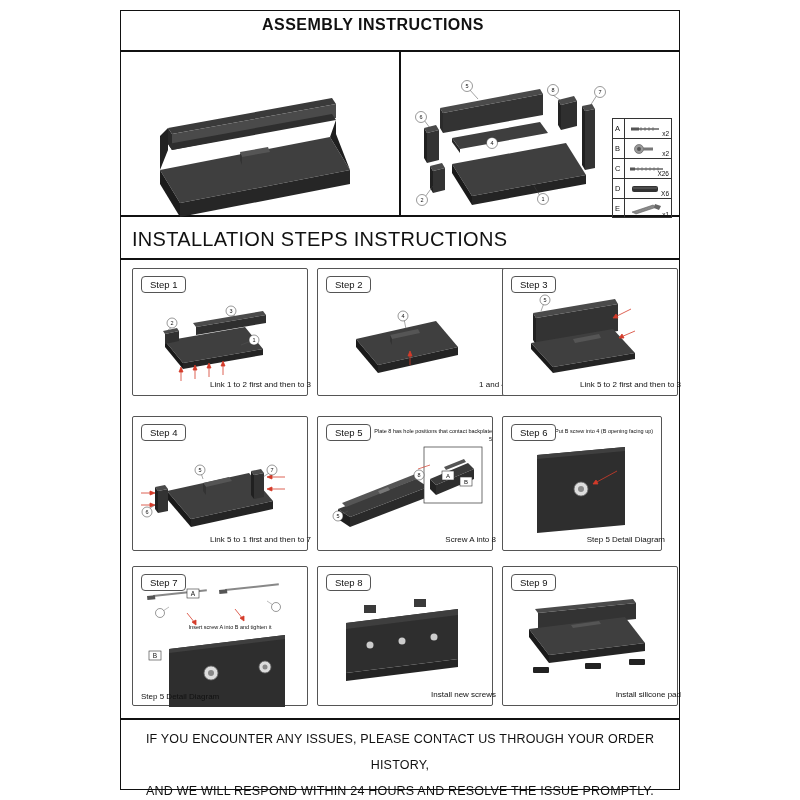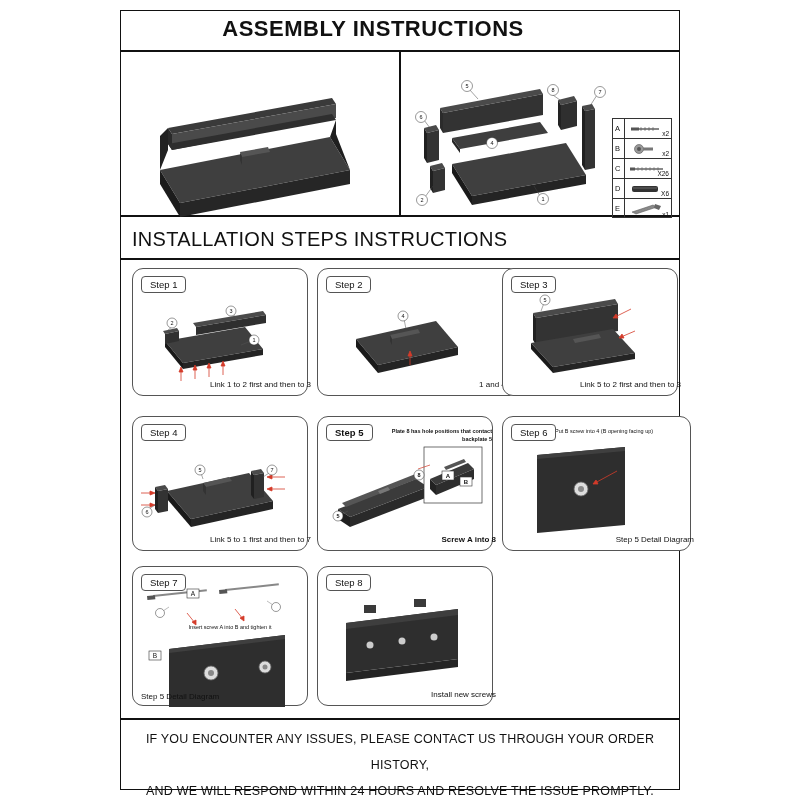--- a/index.html
+++ b/index.html
@@ -39,21 +39,21 @@
     position: absolute;
     background: #111;
     width: 1.5px;
   }
   .title-main {
     position: absolute;
     left: 120px;
     top: 16px;
     width: 506px;
     text-align: center;
-    font-size: 22px;
+    font-size: 16px;
     letter-spacing: 0.5px;
     font-weight: 600;
   }
   .title-sec {
     position: absolute;
     left: 132px;
     top: 228px;
     font-size: 20px;
     letter-spacing: 0.3px;
   }
@@ -64,21 +64,21 @@
     width: 560px;
     text-align: center;
     font-size: 12.5px;
     line-height: 26px;
     letter-spacing: 0.2px;
   }
   
   .step {
     position: absolute;
     border: 1px solid #555;
-    border-radius: 11px;
+    border-radius: 2px;
     box-sizing: border-box;
     background: #fff;
   }
   .step-badge {
     position: absolute;
     left: 8px;
     top: 7px;
     border: 1px solid #555;
     border-radius: 4px;
     padding: 2px 8px;
@@ -438,21 +438,21 @@
       <circle class="circlenum" cx="14" cy="95" r="5"></circle>
         <text class="num" x="14" y="97" text-anchor="middle">6</text>
       <circle class="circlenum" cx="67" cy="53" r="5"></circle>
         <text class="num" x="67" y="55" text-anchor="middle">5</text>
       <circle class="circlenum" cx="139" cy="53" r="5"></circle>
         <text class="num" x="139" y="55" text-anchor="middle">7</text>
     </svg>
     <div class="step-cap">Link 5 to 1 first and then to 7</div>
   </div>
 
-  <div class="step" style="left:317px; top:416px; width:176px; height:135px;font-weight:bold;">
+  <div class="step" style="left:317px; top:416px; width:176px; height:135px;">
     <div class="step-badge">Step 5</div>
     <div class="step-note" style="left:56px; top:10px; width:118px; text-align:right;">Plate 8 has hole positions that contact backplate 5</div>
     <svg width="176" height="135" viewBox="0 0 176 135">
 
       <polygon points="20,92 98,62 110,70 32,100" fill="#3b3b3b"></polygon>
       <polygon points="20,92 32,100 32,110 20,102" fill="#1f1f1f"></polygon>
       <polygon points="32,100 110,70 110,80 32,110" fill="#2a2a2a"></polygon>
       <polygon points="24,86 100,56 104,60 28,90" fill="#555"></polygon>
       <polygon points="60,74 70,70 72,73 62,77" fill="#777"></polygon>
 
@@ -472,21 +472,21 @@
         <line x1="24" y1="97" x2="30" y2="94"></line>
       </g>
       <circle class="circlenum" cx="20" cy="99" r="5"></circle>
         <text class="num" x="20" y="101" text-anchor="middle">5</text>
       <circle class="circlenum" cx="101" cy="58" r="5"></circle>
         <text class="num" x="101" y="60" text-anchor="middle">8</text>
     </svg>
     <div class="step-cap">Screw A into 8</div>
   </div>
 
-  <div class="step" style="left:502px; top:416px; width:189px; height:135px;text-decoration:underline;">
+  <div class="step" style="left:502px; top:416px; width:160px; height:135px;text-decoration:underline;">
     <div class="step-badge">Step 6</div>
     <div class="step-note" style="left:52px; top:10px; width:118px; text-align:left;">Put B screw into 4 (B opening facing up)</div>
     <svg width="176" height="135" viewBox="0 0 176 135">
       <polygon points="34,38 122,30 122,108 34,116" fill="#2e2e2e"></polygon>
       <polygon points="34,38 122,30 122,34 34,42" fill="#3f3f3f"></polygon>
       <circle cx="78" cy="72" r="7" fill="#ddd" stroke="#666" stroke-width="0.8"></circle>
       <circle cx="78" cy="72" r="3" fill="#888"></circle>
       <g stroke="#d43b2a" stroke-width="0.8" fill="none">
         <line x1="114" y1="54" x2="92" y2="66"></line>
           <polygon points="90,67 95,67 93,63" fill="#d43b2a"></polygon>
@@ -541,19 +541,34 @@
       <polygon points="28,106 140,92 140,100 28,114" fill="#242424"></polygon>
       <rect x="46" y="38" width="12" height="8" fill="#3a3a3a"></rect>
       <rect x="96" y="32" width="12" height="8" fill="#3a3a3a"></rect>
       <circle cx="52" cy="78" r="3.5" fill="#ccc"></circle>
       <circle cx="84" cy="74" r="3.5" fill="#ccc"></circle>
       <circle cx="116" cy="70" r="3.5" fill="#ccc"></circle>
     </svg>
     <div class="step-cap">Install new screws</div>
   </div>
 
+  <div class="step" style="left:502px; top:566px; width:176px; height:140px;">
+    <div class="step-badge">Step 9</div>
+    <svg width="176" height="140" viewBox="0 0 176 140">
+      <polygon points="32,42 130,32 133,36 35,46" fill="#4a4a4a"></polygon>
+      <polygon points="35,46 133,36 133,52 35,62" fill="#333"></polygon>
+      <polygon points="26,62 122,50 142,76 46,88" fill="#3f3f3f"></polygon>
+      <polygon points="46,88 142,76 142,84 46,96" fill="#242424"></polygon>
+      <polygon points="26,62 46,88 46,96 26,70" fill="#1a1a1a"></polygon>
+      <polygon points="68,58 96,54 98,57 70,61" fill="#555"></polygon>
+      <rect x="30" y="100" width="16" height="6" rx="1" fill="#222"></rect>
+      <rect x="82" y="96" width="16" height="6" rx="1" fill="#222"></rect>
+      <rect x="126" y="92" width="16" height="6" rx="1" fill="#222"></rect>
+    </svg>
+    <div class="step-cap">Install silicone pad</div>
+  </div>
 
   <div class="footer">
     <div>IF YOU ENCOUNTER ANY ISSUES, PLEASE CONTACT US THROUGH YOUR ORDER HISTORY,</div>
     <div>AND WE WILL RESPOND WITHIN 24 HOURS AND RESOLVE THE ISSUE PROMPTLY.</div>
   </div>
 
 </div>
 
 </body></html>

